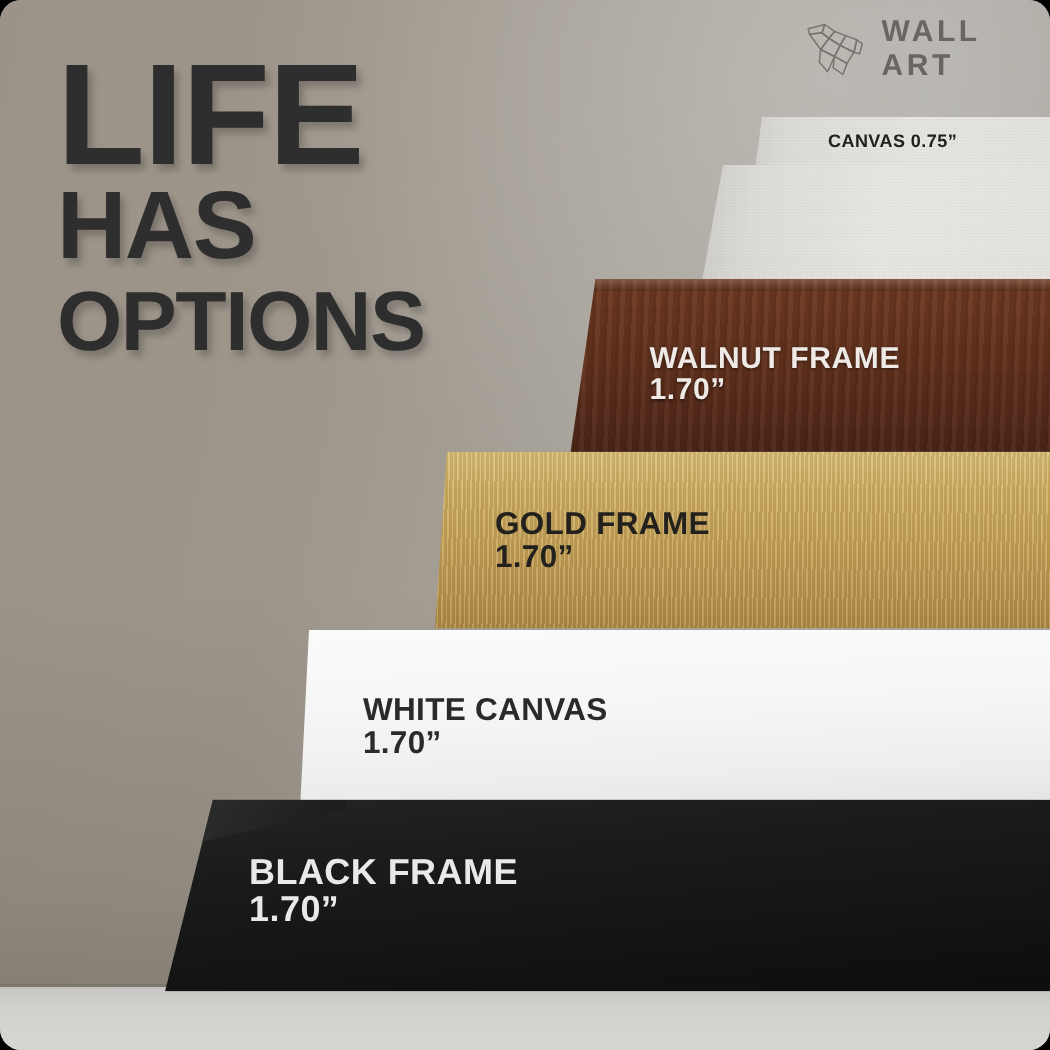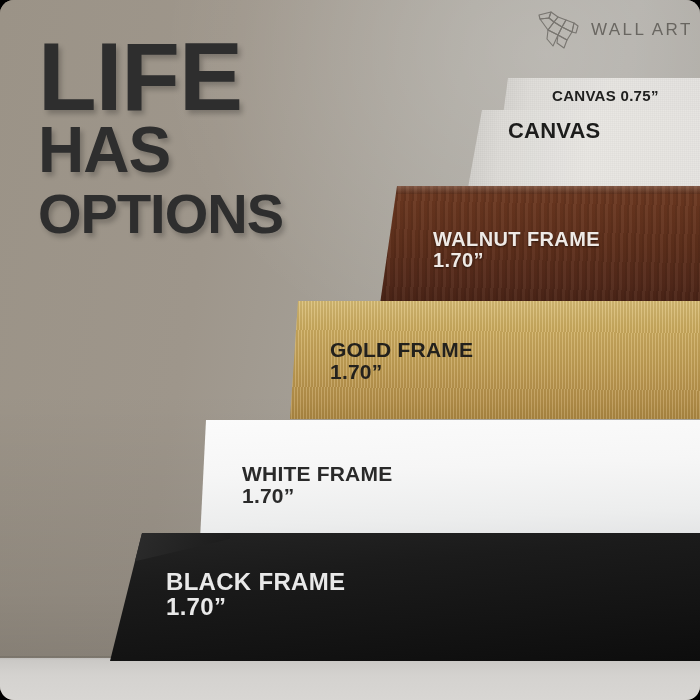--- a/index.html
+++ b/index.html
@@ -36,40 +36,40 @@
     text-shadow:3px 4px 5px rgba(0,0,0,.22);
   }
   .h-life{font-size:96px;}
   .h-has{font-size:64px;margin-top:4px;}
   .h-options{font-size:56px;margin-top:12px;letter-spacing:-.5px;}
 
   
   .logo{position:absolute;left:536px;top:10px;display:flex;align-items:center;gap:9px;}
   .logo-mark{width:46px;height:40px;opacity:.55;}
   .logo-text{
-    color:#4b4843;font-size:17px;letter-spacing:2.4px;font-weight:400;opacity:.72;
+    color:#4b4843;font-size:20px;letter-spacing:2.4px;font-weight:700;opacity:.72;
   }
 
   
   .panel{position:absolute;overflow:hidden;}
   .lbl{position:absolute;font-weight:700;line-height:1.04;white-space:nowrap;}
   .lbl .l1{display:block;}
   .lbl .l2{display:block;}
 
   
   #p-c075{
     left:492px;top:78px;width:208px;height:120px;
     clip-path:polygon(16px 0, 208px 0, 208px 120px, 0 120px);
     background:linear-gradient(95deg,#cfcdc9 0%,#dedcd8 18%,#e7e5e1 55%,#e4e2de 100%);
     box-shadow:-6px 2px 12px rgba(0,0,0,.22);
   }
   #p-c075 .tex{position:absolute;inset:0;opacity:.5;
     background:repeating-linear-gradient(0deg,rgba(0,0,0,.035) 0 1px,rgba(255,255,255,.03) 1px 2px),
                repeating-linear-gradient(90deg,rgba(0,0,0,.03) 0 1px,rgba(255,255,255,.03) 1px 2px);}
-  #lbl-c075{left:60px;top:10px;font-size:15px;color:#20201f;letter-spacing:.3px;}
+  #lbl-c075{left:60px;top:10px;font-size:12px;color:#20201f;letter-spacing:.3px;}
 
   
   #p-c150{
     left:464px;top:110px;width:236px;height:100px;
     clip-path:polygon(18px 0, 236px 0, 236px 100px, 0 100px);
     background:linear-gradient(95deg,#cdcbc7 0%,#dddbd7 16%,#e9e7e3 52%,#e6e4e0 100%);
     box-shadow:-7px 2px 14px rgba(0,0,0,.24);
   }
   #p-c150 .tex{position:absolute;inset:0;opacity:.5;
     background:repeating-linear-gradient(0deg,rgba(0,0,0,.035) 0 1px,rgba(255,255,255,.03) 1px 2px),
@@ -163,42 +163,41 @@
   <div class="panel" id="p-c075">
     <div class="tex"></div>
     <div class="lbl" id="lbl-c075">
       <span class="l1">CANVAS  0.75”</span>
     </div>
   </div>
 
   <div class="panel" id="p-c150">
     <div class="tex"></div>
     <div class="lbl" id="lbl-c150">
-      <span class="l1">CANVAS</span>
     </div>
   </div>
 
   <div class="panel" id="p-walnut">
     <div class="bevel"></div>
     <div class="lbl" id="lbl-walnut">
       <span class="l1">WALNUT FRAME</span>
       <span class="l2">1.70”</span>
     </div>
   </div>
 
   <div class="panel" id="p-gold">
     <div class="lbl" id="lbl-gold">
       <span class="l1">GOLD FRAME</span>
       <span class="l2">1.70”</span>
     </div>
   </div>
 
   <div class="panel" id="p-white">
     <div class="lbl" id="lbl-white">
-      <span class="l1">WHITE FRAME</span>
+      <span class="l1">WHITE CANVAS</span>
       <span class="l2">1.70”</span>
     </div>
   </div>
 
   <div class="panel" id="p-black">
     <div class="bevel"></div>
     <div class="lbl" id="lbl-black">
       <span class="l1">BLACK FRAME</span>
       <span class="l2">1.70”</span>
     </div>

